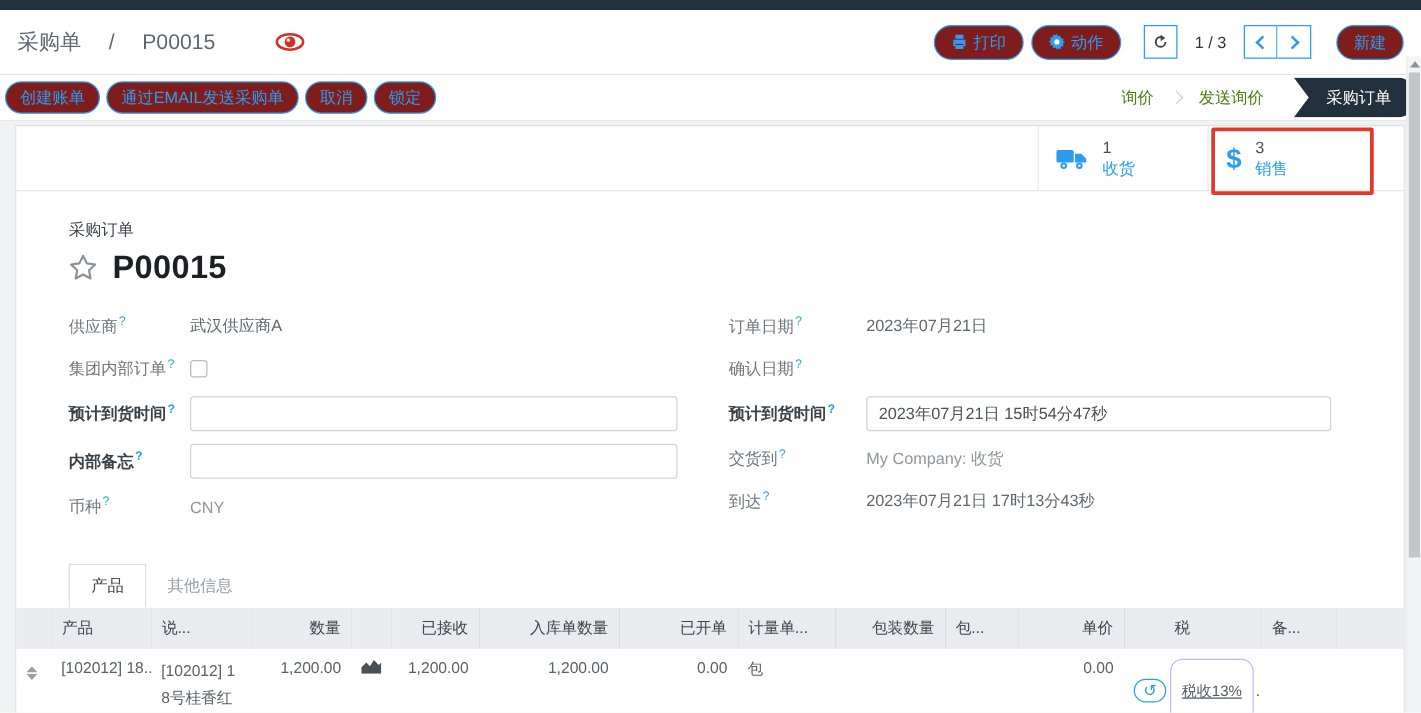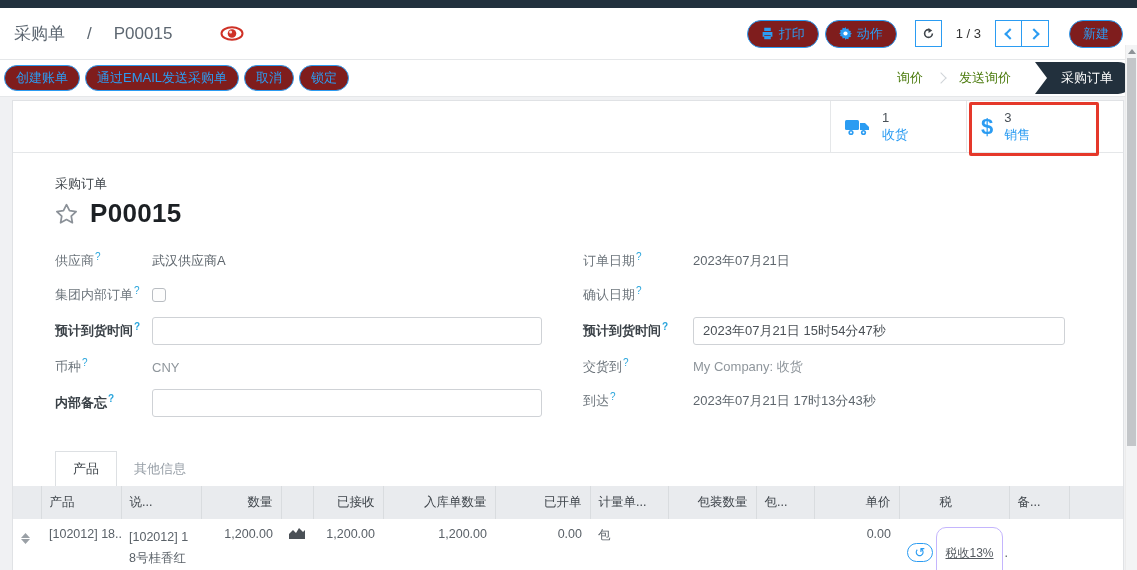--- a/index.html
+++ b/index.html
@@ -264,26 +264,26 @@
           </div>
           <div class="field">
             <span class="flabel"><span>集团内部订单</span><sup class="fhelp">?</sup></span>
             <span class="checkbox"></span>
           </div>
           <div class="field">
             <span class="flabel editable"><span>预计到货时间</span><sup class="fhelp">?</sup></span>
             <input class="finput left" value="" style="">
           </div>
           <div class="field">
+            <span class="flabel editable"><span>内部备忘</span><sup class="fhelp">?</sup></span>
+            <input class="finput left" value="" style="">
+          </div>
+          <div class="field">
             <span class="flabel"><span>币种</span><sup class="fhelp">?</sup></span>
             <span class="fvalue muted">CNY</span>
-          </div>
-          <div class="field">
-            <span class="flabel editable"><span>内部备忘</span><sup class="fhelp">?</sup></span>
-            <input class="finput left" value="" style="">
           </div>
         </div>
 
         <div class="col-right">
           <div class="field">
             <span class="flabel"><span>订单日期</span><sup class="fhelp">?</sup></span>
             <span class="fvalue">2023年07月21日</span>
           </div>
           <div class="field">
             <span class="flabel"><span>确认日期</span><sup class="fhelp">?</sup></span>

